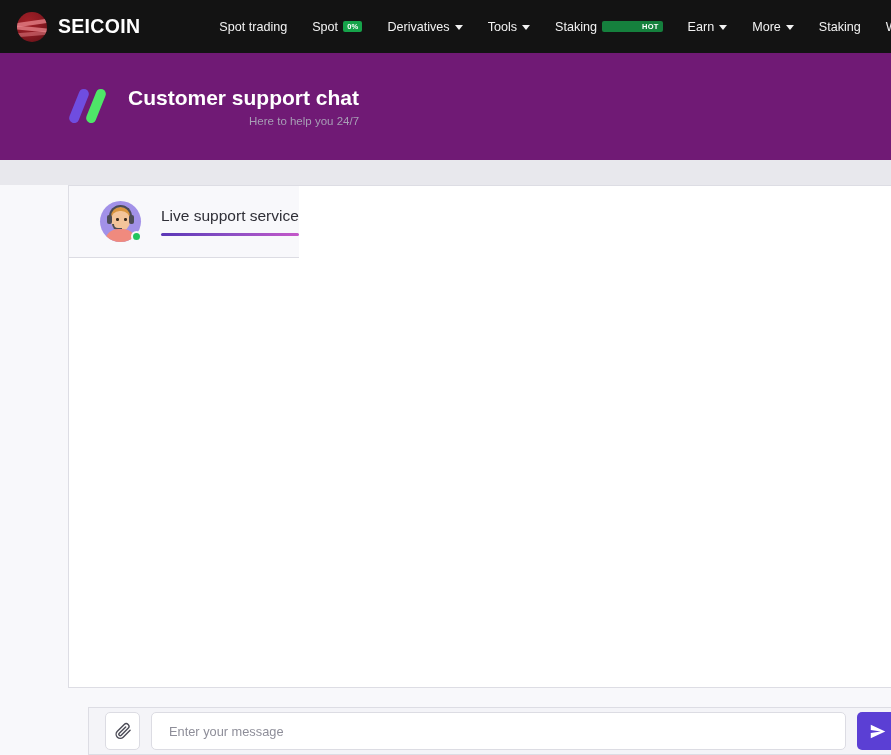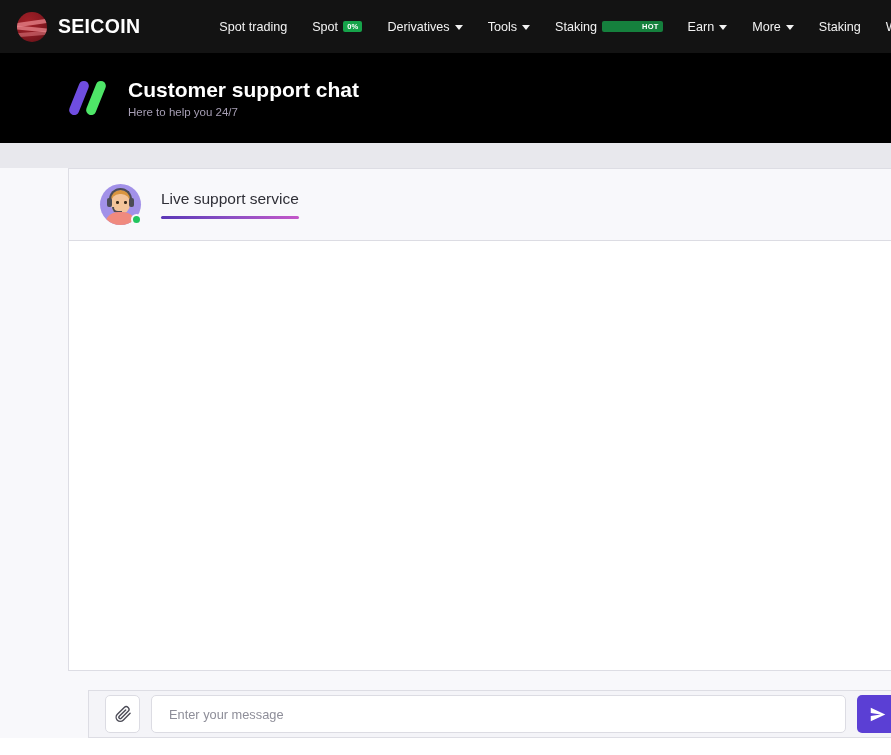--- a/index.html
+++ b/index.html
@@ -80,24 +80,25 @@
     padding: 2px 4px 1px 4px;
     border-radius: 2px;
     line-height: 1;
     letter-spacing: .2px;
   }
   .badge-green { background: #16a34a; }
   .badge-hot   { background: #15803d; padding-left: 40px; }
 
   
   .banner {
-    height: 90px;
-    background: #000000;
-    display: flex;
-    align-items: center;
+    height: 107px;
+    background: #701a75;
+    display: flex;
+    align-items: center;
+    text-align: right;
   }
   .banner-inner {
     display: flex;
     align-items: center;
     gap: 16px;
     margin-left: 68px;
   }
   .chat-glyph {
     width: 44px; height: 40px;
     position: relative;
@@ -137,21 +138,21 @@
     height: 570px;
     padding-left: 68px;
     position: relative;
   }
   .chat-card {
     background: #ffffff;
     border: 1px solid #dddde4;
     border-right: none;
     height: 503px;
     display: flex;
-    flex-direction: column;
+    flex-direction: row;
     margin-top: 0;
   }
   .chat-head {
     height: 72px;
     background: #f8f8fb;
     border-bottom: 1px solid #dcdce3;
     display: flex;
     align-items: center;
     padding-left: 31px;
     gap: 20px;

